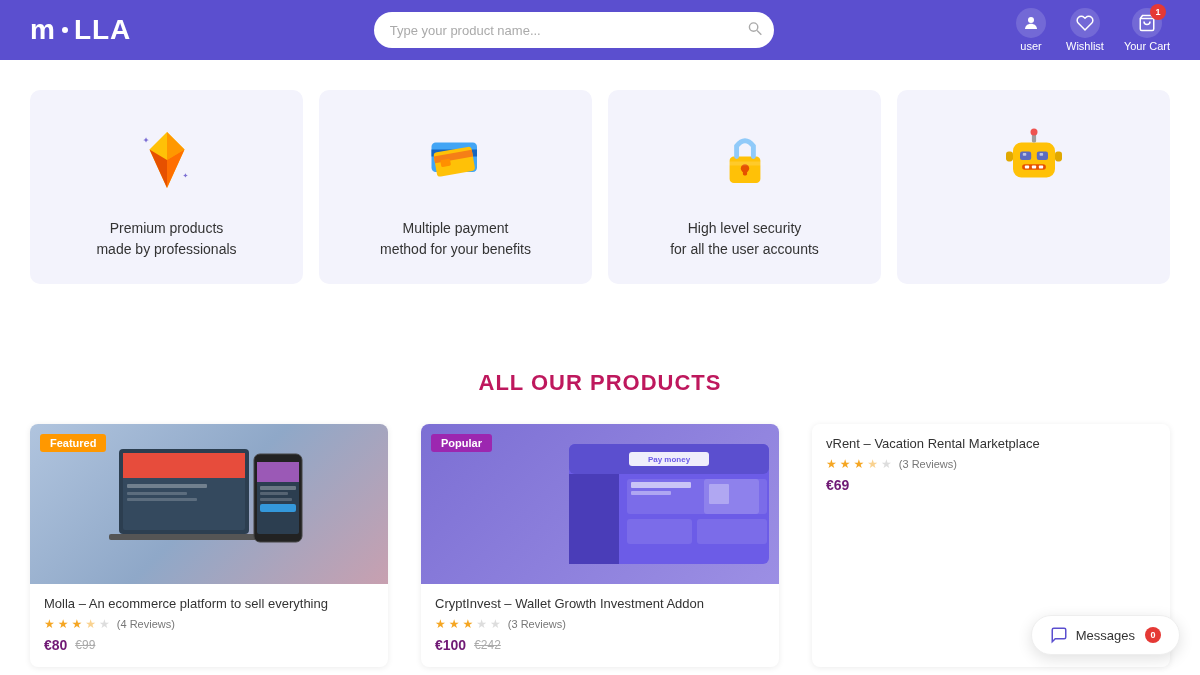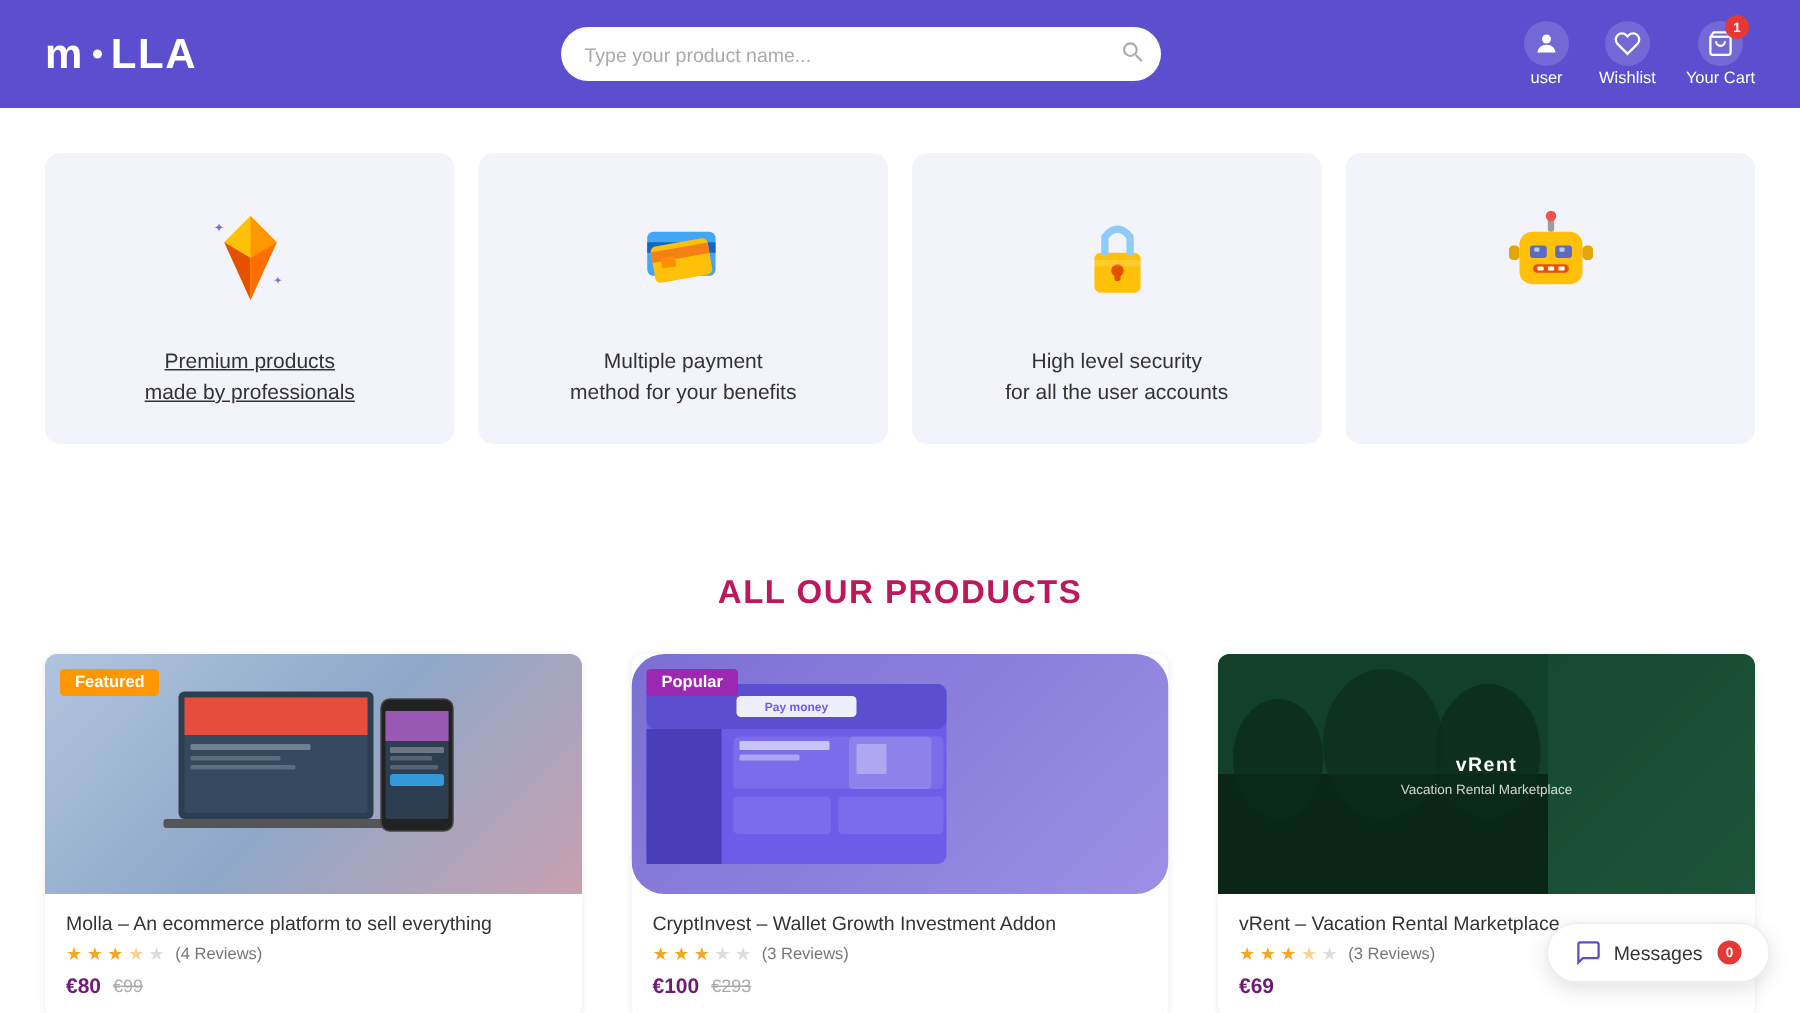--- a/index.html
+++ b/index.html
@@ -1,21 +1,21 @@
 <!DOCTYPE html>
 <html><head>
   <meta charset="utf-8">
   <style>
     * { margin: 0; padding: 0; box-sizing: border-box; }
     body { font-family: -apple-system, BlinkMacSystemFont, 'Segoe UI', sans-serif; background: #f8f8f8; width: 1200px; overflow-x: hidden; }
 
     
     .header {
       background: #5b4fcf;
-      height: 72px;
+      height: 60px;
       display: flex;
       align-items: center;
       padding: 14px 30px;
       justify-content: space-between;
     }
     .logo {
       color: white;
       font-size: 28px;
       font-weight: 700;
       letter-spacing: 1px;
@@ -239,22 +239,21 @@
       justify-content: center;
       font-weight: bold;
       margin-left: 2px;
     }
 
     
     .paymoney-bg {
       background: linear-gradient(135deg, #7c6fd4 0%, #9c8fe4 100%);
       display: flex;
       align-items: center;
-      justify-content: flex-start;
-      border-radius: 22px;
+      justify-content: flex-end;
     }
 
     
     .vrent-bg {
       background: linear-gradient(135deg, #1a5c3a 0%, #2a7a52 100%);
       position: relative;
       overflow: hidden;
     }
     .vrent-overlay {
       position: absolute;
@@ -332,21 +331,21 @@
 
           <polygon points="50,10 75,35 50,90 25,35" fill="#FFC107"></polygon>
           <polygon points="50,10 75,35 50,50" fill="#FF9800"></polygon>
           <polygon points="25,35 50,50 50,90" fill="#E65100"></polygon>
           <polygon points="50,50 75,35 50,90" fill="#FF6F00"></polygon>
 
           <text x="15" y="25" fill="#7c6fd4" font-size="12">✦</text>
           <text x="72" y="75" fill="#7c6fd4" font-size="10">✦</text>
         </svg>
       </div>
-      <p class="feature-title" style="white-space:pre-line;text-decoration:underline;">Premium products
+      <p class="feature-title" style="white-space:pre-line;">Premium products
 made by professionals</p>
     </div>
 
     <div class="feature-card">
       <div class="feature-icon">
         <svg width="70" height="70" viewBox="0 0 100 100">
 
           <rect x="15" y="25" width="65" height="42" rx="6" fill="#42A5F5"></rect>
           <rect x="15" y="35" width="65" height="10" fill="#1565C0"></rect>
 
@@ -484,41 +483,26 @@
         <div class="product-stars">
           <span class="star">★</span>
           <span class="star">★</span>
           <span class="star">★</span>
           <span class="star-empty">★</span>
           <span class="star-empty">★</span>
           <span class="review-count">(3 Reviews)</span>
         </div>
         <div class="product-price-wrap">
           <span class="product-price">€100</span>
-          <span class="product-price-old">€293</span>
+          <span class="product-price-old">€242</span>
         </div>
       </div>
     </div>
 
     <div class="product-card">
-      <div class="product-thumb vrent-bg" style="height:160px;">
-        <svg width="220" height="160" viewBox="0 0 220 160" style="position:absolute;top:0;left:0;">
-
-          <rect x="0" y="0" width="220" height="160" fill="#1a5c3a"></rect>
-          <rect x="0" y="80" width="220" height="80" fill="rgba(0,0,0,0.4)"></rect>
-
-          <ellipse cx="40" cy="70" rx="30" ry="40" fill="#0f3d24" opacity="0.7"></ellipse>
-          <ellipse cx="180" cy="65" rx="35" ry="45" fill="#0f3d24" opacity="0.7"></ellipse>
-          <ellipse cx="110" cy="60" rx="40" ry="50" fill="#0f3d24" opacity="0.6"></ellipse>
-        </svg>
-        <div class="vrent-overlay">
-          <div style="font-size:13px;font-weight:700;color:white;letter-spacing:1px;">vRent</div>
-          <div style="font-size:9px;color:rgba(255,255,255,0.8);text-align:center;padding:0 20px;margin-top:4px;">Vacation Rental Marketplace</div>
-        </div>
-      </div>
       <div class="product-info">
         <p class="product-name">vRent – Vacation Rental Marketplace</p>
         <div class="product-stars">
           <span class="star">★</span>
           <span class="star">★</span>
           <span class="star">★</span>
           <span class="star" style="color:#f5a623;opacity:0.5;">★</span>
           <span class="star-empty">★</span>
           <span class="review-count">(3 Reviews)</span>
         </div>

